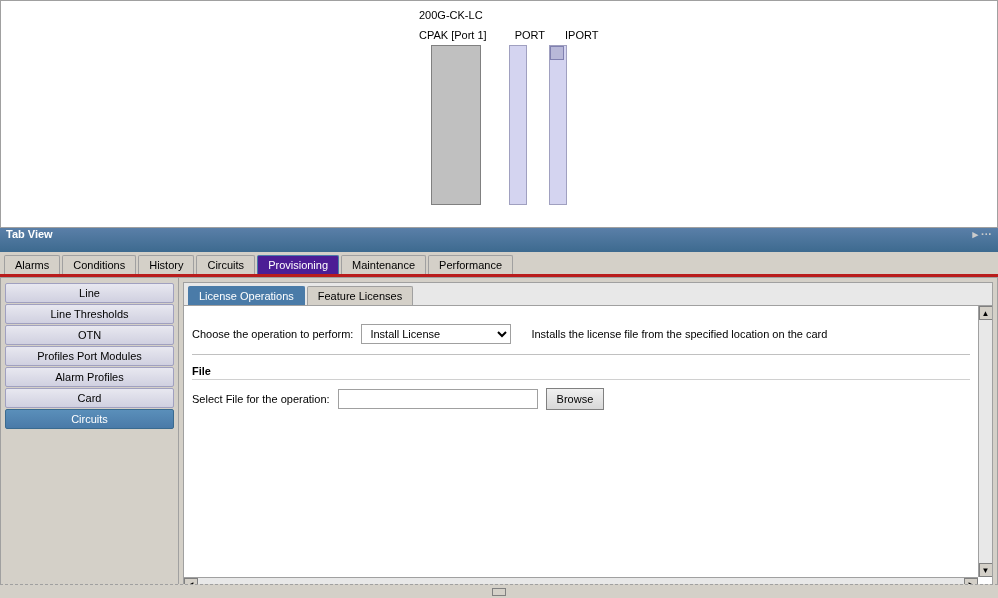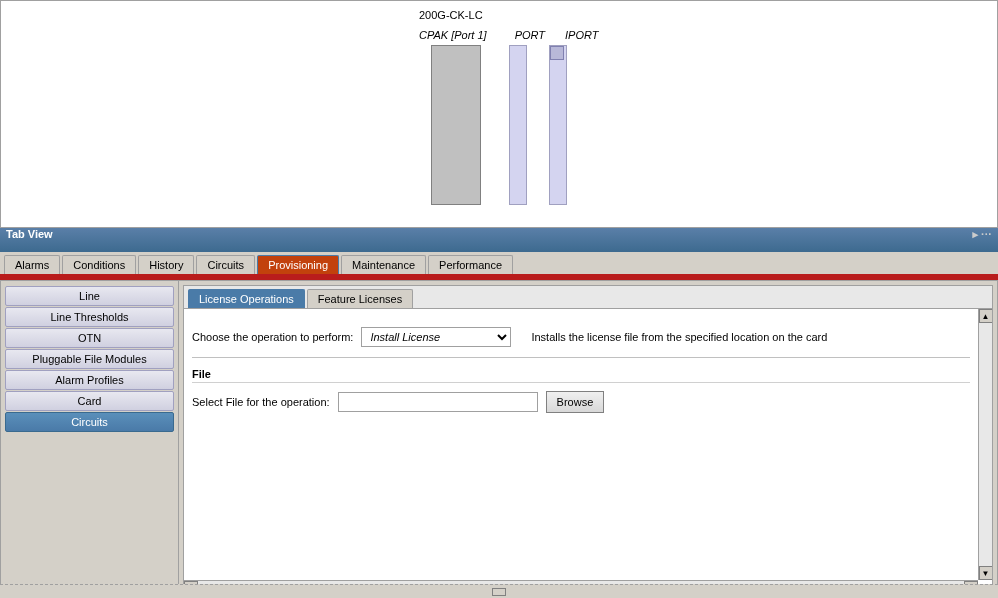--- a/index.html
+++ b/index.html
@@ -41,21 +41,20 @@
     }
 
     .port-labels {
       position: absolute;
       top: 28px;
       left: 418px;
       display: flex;
       gap: 8px;
       font-size: 11px;
       color: #000;
-      font-style: italic;
     }
 
     .cpak-column {
       position: absolute;
       top: 44px;
       left: 430px;
       width: 50px;
       height: 160px;
       background: #c0c0c0;
       border: 1px solid #808080;
@@ -105,40 +104,40 @@
     .tab-view-header-actions {
       margin-left: auto;
       color: #ccc;
       font-size: 11px;
       cursor: pointer;
     }
 
     
     .tabs-row {
       background: #d4d0c8;
-      border-bottom: 6px solid #b91c1c;
+      border-bottom: 3px solid #b91c1c;
       display: flex;
       align-items: flex-end;
       padding: 3px 4px 0 4px;
       gap: 2px;
     }
 
     .tab {
       padding: 3px 10px;
       border: 1px solid #a0a0a0;
       border-bottom: none;
       background: #d4d0c8;
       cursor: pointer;
       font-size: 11px;
       color: #000;
       border-radius: 2px 2px 0 0;
     }
 
     .tab.active {
-      background: #c2410c;
+      background: #4c1d95;
       color: white;
       border-color: #4a7ba8;
     }
 
     
     .main-content {
       display: flex;
       height: calc(598px - 228px - 24px - 26px);
       background: #d4d0c8;
       border: 1px solid #a0a0a0;
@@ -246,21 +245,20 @@
       white-space: nowrap;
     }
 
     .form-select {
       border: 1px solid #a0a0a0;
       background: white;
       font-size: 11px;
       padding: 2px 4px;
       width: 150px;
       height: 20px;
-      font-style: italic;
     }
 
     .form-description {
       font-size: 11px;
       color: #000;
       margin-left: 12px;
     }
 
     .section-label {
       font-size: 11px;
@@ -343,21 +341,21 @@
   <div class="tab">Maintenance</div>
   <div class="tab">Performance</div>
 </div>
 
 <div class="main-content">
 
   <div class="sidebar">
     <button class="sidebar-item">Line</button>
     <button class="sidebar-item">Line Thresholds</button>
     <button class="sidebar-item">OTN</button>
-    <button class="sidebar-item">Pluggable File Modules</button>
+    <button class="sidebar-item">Profiles Port Modules</button>
     <button class="sidebar-item">Alarm Profiles</button>
     <button class="sidebar-item">Card</button>
     <button class="sidebar-item active">Circuits</button>
   </div>
 
   <div class="right-panel">
 
     <div class="sub-tabs-row">
       <div class="sub-tab active">License Operations</div>
       <div class="sub-tab">Feature Licenses</div>

